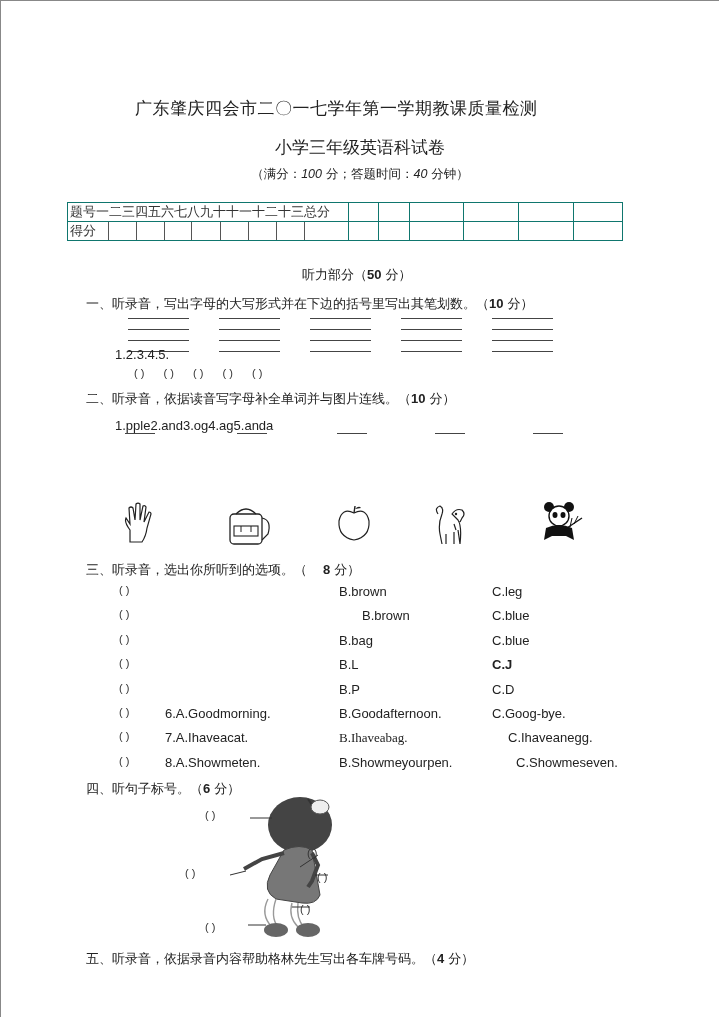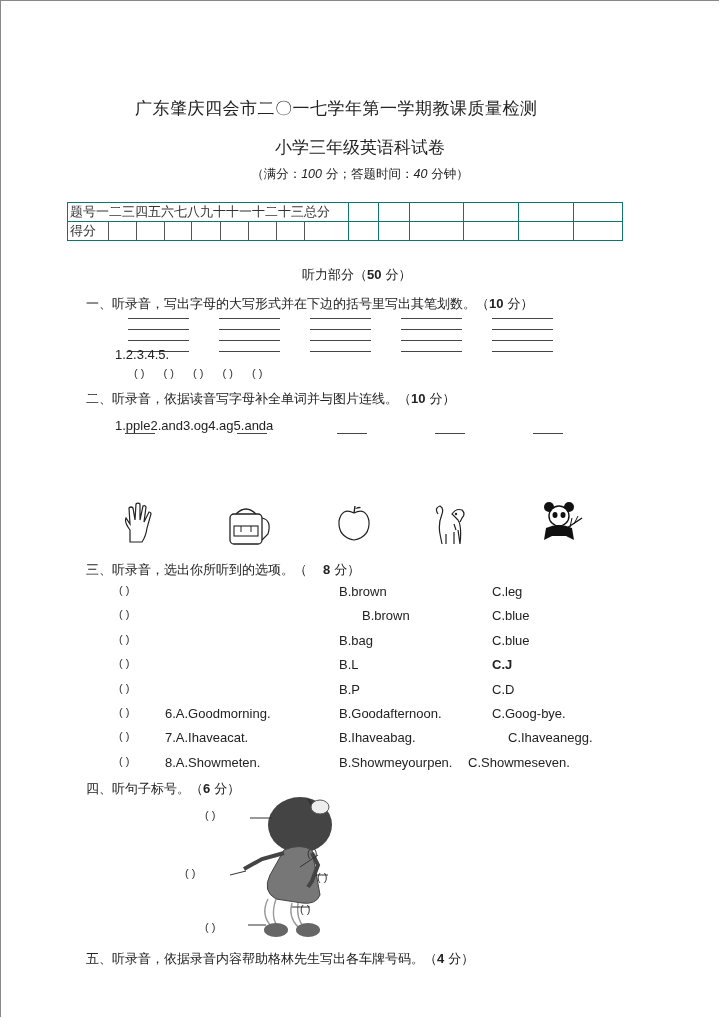--- a/index.html
+++ b/index.html
@@ -169,26 +169,26 @@
     <div class="abs paren" style="left: 119px; top: 682px;">(        )</div>
     <div class="abs ans-sans" style="left: 165px; top: 682px;"></div>
     <div class="abs ans-sans" style="left: 339px; top: 682px;">B.P</div>
     <div class="abs ans-sans" style="left: 492px; top: 682px;">C.D</div>
     <div class="abs paren" style="left: 119px; top: 706px;">(        )</div>
     <div class="abs ans-sans" style="left: 165px; top: 706px;">6.A.Goodmorning.</div>
     <div class="abs ans-sans" style="left: 339px; top: 706px;">B.Goodafternoon.</div>
     <div class="abs ans-sans" style="left: 492px; top: 706px;">C.Goog-bye.</div>
     <div class="abs paren" style="left: 119px; top: 730px;">(        )</div>
     <div class="abs ans-sans" style="left: 165px; top: 730px;">7.A.Ihaveacat.</div>
-    <div class="abs ans-sans" style="left: 339px; top: 730px;">B.Ihaveabag.</div>
+    <div class="abs ans-sans" style="left: 339px; top: 730px; font-family: Liberation Serif, serif;">B.Ihaveabag.</div>
     <div class="abs ans-sans" style="left: 492px; top: 730px; margin-left: 16px;">C.Ihaveanegg.</div>
     <div class="abs paren" style="left: 119px; top: 755px;">(        )</div>
     <div class="abs ans-sans" style="left: 165px; top: 755px;">8.A.Showmeten.</div>
     <div class="abs ans-sans" style="left: 339px; top: 755px;">B.Showmeyourpen.</div>
-    <div class="abs ans-sans" style="left: 468px; top: 755px;">C.Showmeseven.</div>
+    <div class="abs ans-sans" style="left: 516px; top: 755px;">C.Showmeseven.</div>
   </div>
 
 <div class="abs section-head" style="left:86px;top:780px;">
   <span>四、听句子标号。（</span><b class="num">6</b><span> 分）</span>
 </div>
 
 <svg class="pic" style="left:180px;top:795px;" width="200" height="150" viewBox="0 0 200 150">
   <ellipse cx="120" cy="30" rx="32" ry="28" fill="#444"></ellipse>
   <path d="M128 4 L132 10" stroke="#333" stroke-width="2"></path>
   <ellipse cx="140" cy="12" rx="9" ry="7" fill="#eee" stroke="#555"></ellipse>

